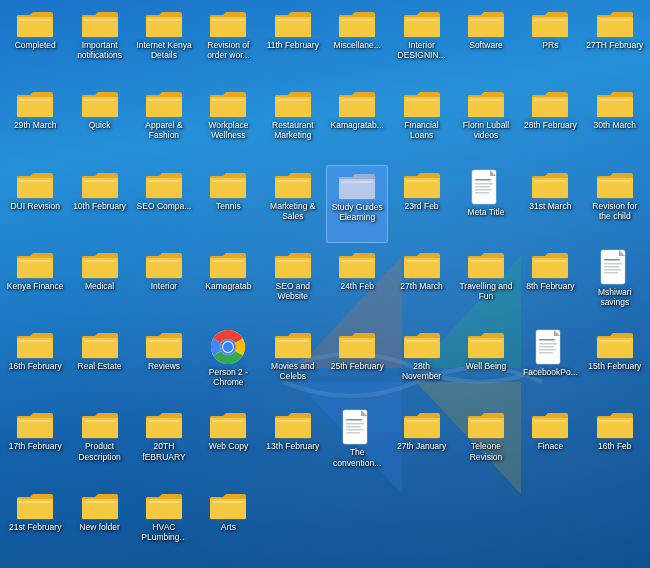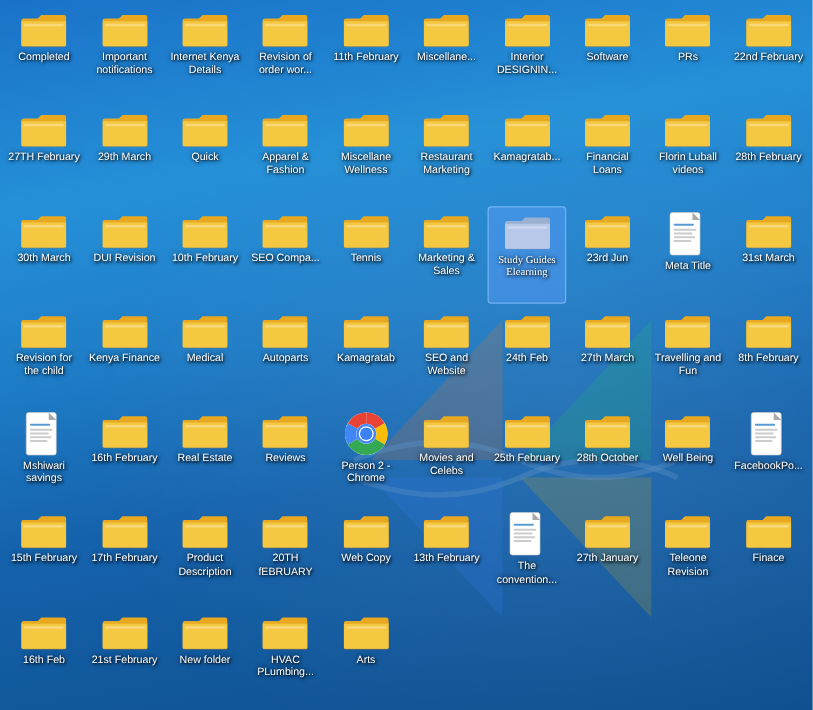--- a/index.html
+++ b/index.html
@@ -46,21 +46,20 @@
       align-items: center;
       justify-content: flex-start;
       padding: 4px 2px 2px;
       cursor: pointer;
       border-radius: 3px;
       min-width: 0;
     }
     .icon-item.selected {
       background: rgba(100,160,255,0.4);
       border: 1px solid rgba(150,200,255,0.6);
-      font-family: Liberation Serif, serif;
     }
     .folder-icon {
       width: 36px;
       height: 30px;
       position: relative;
       flex-shrink: 0;
     }
     .folder-icon svg {
       width: 36px;
       height: 30px;
@@ -206,30 +205,20 @@
       <span class="icon-label">PRs</span>
     </div>
     <div class="icon-item">
       <div class="folder-icon"><svg viewBox="0 0 36 30" xmlns="http://www.w3.org/2000/svg">
     <rect x="0" y="7" width="36" height="22" rx="2" fill="#f5c842"></rect>
     <rect x="0" y="7" width="36" height="22" rx="2" fill="#c47a10" opacity="0.3" transform="translate(0,1)"></rect>
     <path d="M0,9 Q0,7 2,7 L13,7 L16,4 L34,4 Q36,4 36,6 L36,9 Z" fill="#e8a820"></path>
     <rect x="0" y="9" width="36" height="20" rx="1" fill="#f5c842"></rect>
     <rect x="2" y="11" width="32" height="2" fill="white" opacity="0.3" rx="1"></rect>
   </svg></div>
-      <span class="icon-label">22nd February</span>
-    </div>
-    <div class="icon-item">
-      <div class="folder-icon"><svg viewBox="0 0 36 30" xmlns="http://www.w3.org/2000/svg">
-    <rect x="0" y="7" width="36" height="22" rx="2" fill="#f5c842"></rect>
-    <rect x="0" y="7" width="36" height="22" rx="2" fill="#c47a10" opacity="0.3" transform="translate(0,1)"></rect>
-    <path d="M0,9 Q0,7 2,7 L13,7 L16,4 L34,4 Q36,4 36,6 L36,9 Z" fill="#e8a820"></path>
-    <rect x="0" y="9" width="36" height="20" rx="1" fill="#f5c842"></rect>
-    <rect x="2" y="11" width="32" height="2" fill="white" opacity="0.3" rx="1"></rect>
-  </svg></div>
       <span class="icon-label">27TH February</span>
     </div>
     <div class="icon-item">
       <div class="folder-icon"><svg viewBox="0 0 36 30" xmlns="http://www.w3.org/2000/svg">
     <rect x="0" y="7" width="36" height="22" rx="2" fill="#f5c842"></rect>
     <rect x="0" y="7" width="36" height="22" rx="2" fill="#c47a10" opacity="0.3" transform="translate(0,1)"></rect>
     <path d="M0,9 Q0,7 2,7 L13,7 L16,4 L34,4 Q36,4 36,6 L36,9 Z" fill="#e8a820"></path>
     <rect x="0" y="9" width="36" height="20" rx="1" fill="#f5c842"></rect>
     <rect x="2" y="11" width="32" height="2" fill="white" opacity="0.3" rx="1"></rect>
   </svg></div>
@@ -256,21 +245,21 @@
       <span class="icon-label">Apparel &amp; Fashion</span>
     </div>
     <div class="icon-item">
       <div class="folder-icon"><svg viewBox="0 0 36 30" xmlns="http://www.w3.org/2000/svg">
     <rect x="0" y="7" width="36" height="22" rx="2" fill="#f5c842"></rect>
     <rect x="0" y="7" width="36" height="22" rx="2" fill="#c47a10" opacity="0.3" transform="translate(0,1)"></rect>
     <path d="M0,9 Q0,7 2,7 L13,7 L16,4 L34,4 Q36,4 36,6 L36,9 Z" fill="#e8a820"></path>
     <rect x="0" y="9" width="36" height="20" rx="1" fill="#f5c842"></rect>
     <rect x="2" y="11" width="32" height="2" fill="white" opacity="0.3" rx="1"></rect>
   </svg></div>
-      <span class="icon-label">Miscellane Wellness</span>
+      <span class="icon-label">Workplace Wellness</span>
     </div>
     <div class="icon-item">
       <div class="folder-icon"><svg viewBox="0 0 36 30" xmlns="http://www.w3.org/2000/svg">
     <rect x="0" y="7" width="36" height="22" rx="2" fill="#f5c842"></rect>
     <rect x="0" y="7" width="36" height="22" rx="2" fill="#c47a10" opacity="0.3" transform="translate(0,1)"></rect>
     <path d="M0,9 Q0,7 2,7 L13,7 L16,4 L34,4 Q36,4 36,6 L36,9 Z" fill="#e8a820"></path>
     <rect x="0" y="9" width="36" height="20" rx="1" fill="#f5c842"></rect>
     <rect x="2" y="11" width="32" height="2" fill="white" opacity="0.3" rx="1"></rect>
   </svg></div>
       <span class="icon-label">Restaurant Marketing</span>
@@ -386,21 +375,21 @@
       <span class="icon-label">Study Guides Elearning</span>
     </div>
     <div class="icon-item">
       <div class="folder-icon"><svg viewBox="0 0 36 30" xmlns="http://www.w3.org/2000/svg">
     <rect x="0" y="7" width="36" height="22" rx="2" fill="#f5c842"></rect>
     <rect x="0" y="7" width="36" height="22" rx="2" fill="#c47a10" opacity="0.3" transform="translate(0,1)"></rect>
     <path d="M0,9 Q0,7 2,7 L13,7 L16,4 L34,4 Q36,4 36,6 L36,9 Z" fill="#e8a820"></path>
     <rect x="0" y="9" width="36" height="20" rx="1" fill="#f5c842"></rect>
     <rect x="2" y="11" width="32" height="2" fill="white" opacity="0.3" rx="1"></rect>
   </svg></div>
-      <span class="icon-label">23rd Jun</span>
+      <span class="icon-label">23rd Feb</span>
     </div>
     <div class="icon-item">
       <div class="doc-icon"><svg viewBox="0 0 30 36" xmlns="http://www.w3.org/2000/svg">
     <rect x="1" y="1" width="24" height="34" rx="2" fill="white" stroke="#ccc" stroke-width="0.5"></rect>
     <path d="M19,1 L25,7 L19,7 Z" fill="#aaa"></path>
     <rect x="4" y="10" width="16" height="1.5" fill="#5b9bd5" rx="0.5"></rect>
     <rect x="4" y="14" width="18" height="1.5" fill="#ccc" rx="0.5"></rect>
     <rect x="4" y="17" width="15" height="1.5" fill="#ccc" rx="0.5"></rect>
     <rect x="4" y="20" width="17" height="1.5" fill="#ccc" rx="0.5"></rect>
     <rect x="4" y="23" width="14" height="1.5" fill="#ccc" rx="0.5"></rect>
@@ -448,21 +437,21 @@
       <span class="icon-label">Medical</span>
     </div>
     <div class="icon-item">
       <div class="folder-icon"><svg viewBox="0 0 36 30" xmlns="http://www.w3.org/2000/svg">
     <rect x="0" y="7" width="36" height="22" rx="2" fill="#f5c842"></rect>
     <rect x="0" y="7" width="36" height="22" rx="2" fill="#c47a10" opacity="0.3" transform="translate(0,1)"></rect>
     <path d="M0,9 Q0,7 2,7 L13,7 L16,4 L34,4 Q36,4 36,6 L36,9 Z" fill="#e8a820"></path>
     <rect x="0" y="9" width="36" height="20" rx="1" fill="#f5c842"></rect>
     <rect x="2" y="11" width="32" height="2" fill="white" opacity="0.3" rx="1"></rect>
   </svg></div>
-      <span class="icon-label">Autoparts</span>
+      <span class="icon-label">Interior</span>
     </div>
     <div class="icon-item">
       <div class="folder-icon"><svg viewBox="0 0 36 30" xmlns="http://www.w3.org/2000/svg">
     <rect x="0" y="7" width="36" height="22" rx="2" fill="#f5c842"></rect>
     <rect x="0" y="7" width="36" height="22" rx="2" fill="#c47a10" opacity="0.3" transform="translate(0,1)"></rect>
     <path d="M0,9 Q0,7 2,7 L13,7 L16,4 L34,4 Q36,4 36,6 L36,9 Z" fill="#e8a820"></path>
     <rect x="0" y="9" width="36" height="20" rx="1" fill="#f5c842"></rect>
     <rect x="2" y="11" width="32" height="2" fill="white" opacity="0.3" rx="1"></rect>
   </svg></div>
       <span class="icon-label">Kamagratab</span>
@@ -596,21 +585,21 @@
       <span class="icon-label">25th February</span>
     </div>
     <div class="icon-item">
       <div class="folder-icon"><svg viewBox="0 0 36 30" xmlns="http://www.w3.org/2000/svg">
     <rect x="0" y="7" width="36" height="22" rx="2" fill="#f5c842"></rect>
     <rect x="0" y="7" width="36" height="22" rx="2" fill="#c47a10" opacity="0.3" transform="translate(0,1)"></rect>
     <path d="M0,9 Q0,7 2,7 L13,7 L16,4 L34,4 Q36,4 36,6 L36,9 Z" fill="#e8a820"></path>
     <rect x="0" y="9" width="36" height="20" rx="1" fill="#f5c842"></rect>
     <rect x="2" y="11" width="32" height="2" fill="white" opacity="0.3" rx="1"></rect>
   </svg></div>
-      <span class="icon-label">28th October</span>
+      <span class="icon-label">28th November</span>
     </div>
     <div class="icon-item">
       <div class="folder-icon"><svg viewBox="0 0 36 30" xmlns="http://www.w3.org/2000/svg">
     <rect x="0" y="7" width="36" height="22" rx="2" fill="#f5c842"></rect>
     <rect x="0" y="7" width="36" height="22" rx="2" fill="#c47a10" opacity="0.3" transform="translate(0,1)"></rect>
     <path d="M0,9 Q0,7 2,7 L13,7 L16,4 L34,4 Q36,4 36,6 L36,9 Z" fill="#e8a820"></path>
     <rect x="0" y="9" width="36" height="20" rx="1" fill="#f5c842"></rect>
     <rect x="2" y="11" width="32" height="2" fill="white" opacity="0.3" rx="1"></rect>
   </svg></div>
       <span class="icon-label">Well Being</span>

